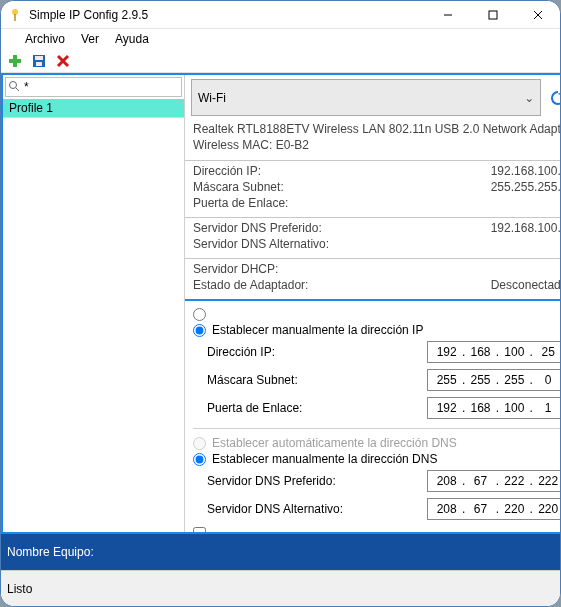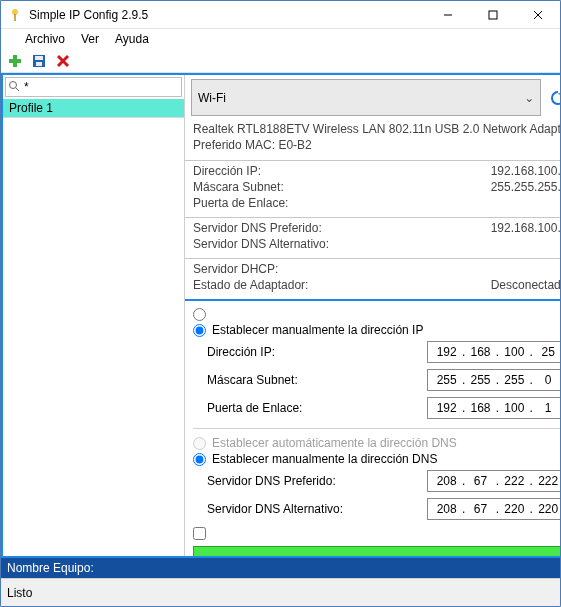--- a/index.html
+++ b/index.html
@@ -1,17 +1,17 @@
 <!DOCTYPE html>
 <html><head>
 <meta charset="utf-8">
 <style>
   * { box-sizing: border-box; font-family: "Segoe UI", Tahoma, sans-serif; font-size: 12px; }
   html, body { margin: 0; padding: 0; background: #8a9ba8; }
-  .window { width: 561px; height: 607px; background: #fff; border: 1px solid #4a7db8; border-radius: 2px; overflow: hidden; display: flex; flex-direction: column; position: relative; }
+  .window { width: 561px; height: 607px; background: #fff; border: 1px solid #4a7db8; border-radius: 14px; overflow: hidden; display: flex; flex-direction: column; position: relative; }
   .titlebar { height: 28px; background: #fff; display: flex; align-items: center; padding: 0 0 0 6px; border-bottom: 1px solid #e5e5e5; }
   .titlebar .icon { width: 16px; height: 16px; margin-right: 6px; }
   .titlebar .title { flex: 1; color: #000; font-size: 12px; }
   .winbtns { display: flex; }
   .winbtn { width: 45px; height: 28px; display: flex; align-items: center; justify-content: center; color: #333; }
   .winbtn svg { width: 10px; height: 10px; }
   .menubar { height: 20px; display: flex; align-items: center; padding: 0 16px; }
   .menubar .menuitem { padding: 2px 8px; color: #000; }
   .toolbar { height: 24px; display: flex; align-items: center; padding: 0 4px; gap: 4px; border-bottom: 1px solid #e1e1e1; }
   .toolbar .tbtn { width: 20px; height: 20px; display: flex; align-items: center; justify-content: center; }
@@ -39,22 +39,22 @@
   .radio.disabled { color: #a0a0a0; }
   .fieldrow { display: flex; align-items: center; justify-content: space-between; padding: 3px 0 3px 14px; }
   .fieldrow .flabel { color: #000; }
   .ipinput { width: 140px; height: 22px; border: 1px solid #888; display: flex; align-items: center; padding: 0 4px; }
   .ipinput span.oct { flex: 1; text-align: center; color: #000; }
   .ipinput span.dot { color: #000; padding: 0 1px; }
   .sep { height: 1px; background: #d0d0d0; margin: 6px 0; }
   .checkbox { display: flex; align-items: center; gap: 6px; padding: 4px 0 6px 0; color: #000; }
   .checkbox input { margin: 0; }
   .applybtn { width: 100%; height: 40px; background: #47e847; border: 1px solid #2aa22a; color: #000; display: flex; align-items: center; justify-content: center; font-size: 12px; }
-  .statusbar1 { height: 20px; background: #134f9c; color: #fff; display: flex; justify-content: space-between; align-items: center; padding: 0 6px; font-size: 11px; }
-  .statusbar2 { height: 28px; background: #f0f0f0; color: #000; display: flex; align-items: center; padding: 0 6px; border-top: 1px solid #d0d0d0; }
+  .statusbar1 { height: 36px; background: #134f9c; color: #fff; display: flex; justify-content: space-between; align-items: center; padding: 0 6px; font-size: 11px; }
+  .statusbar2 { height: 36px; background: #f0f0f0; color: #000; display: flex; align-items: center; padding: 0 6px; border-top: 1px solid #d0d0d0; }
 </style>
 </head>
 <body>
 
 <div class="window">
 
   <div class="titlebar">
     <span class="icon">
       <svg viewBox="0 0 16 16">
           <circle cx="8" cy="5" r="3" fill="#f7c948"></circle>
@@ -137,21 +137,21 @@
           <svg width="18" height="18" viewBox="0 0 18 18">
               <path d="M9 3 a6 6 0 1 0 5.7 4.2" fill="none" stroke="#1a73e8" stroke-width="2"></path>
               <polygon points="14,2 14,7 9,5" fill="#1a73e8"></polygon>
             </svg>
         </div>
       </div>
 
       <div class="infoblock noborder">
         <div class="descline">Realtek RTL8188ETV Wireless LAN 802.11n USB 2.0 Network Adapte</div>
         <div class="descline">
-          <span>Preferido MAC:</span>
+          <span>Wireless MAC:</span>
           <span>E0-B2</span>
         </div>
       </div>
 
       <div class="infoblock noborder">
         <div class="inforow">
             <span class="lbl">Dirección IP:</span>
             <span class="val">192.168.100.7</span>
           </div>
         <div class="inforow">

